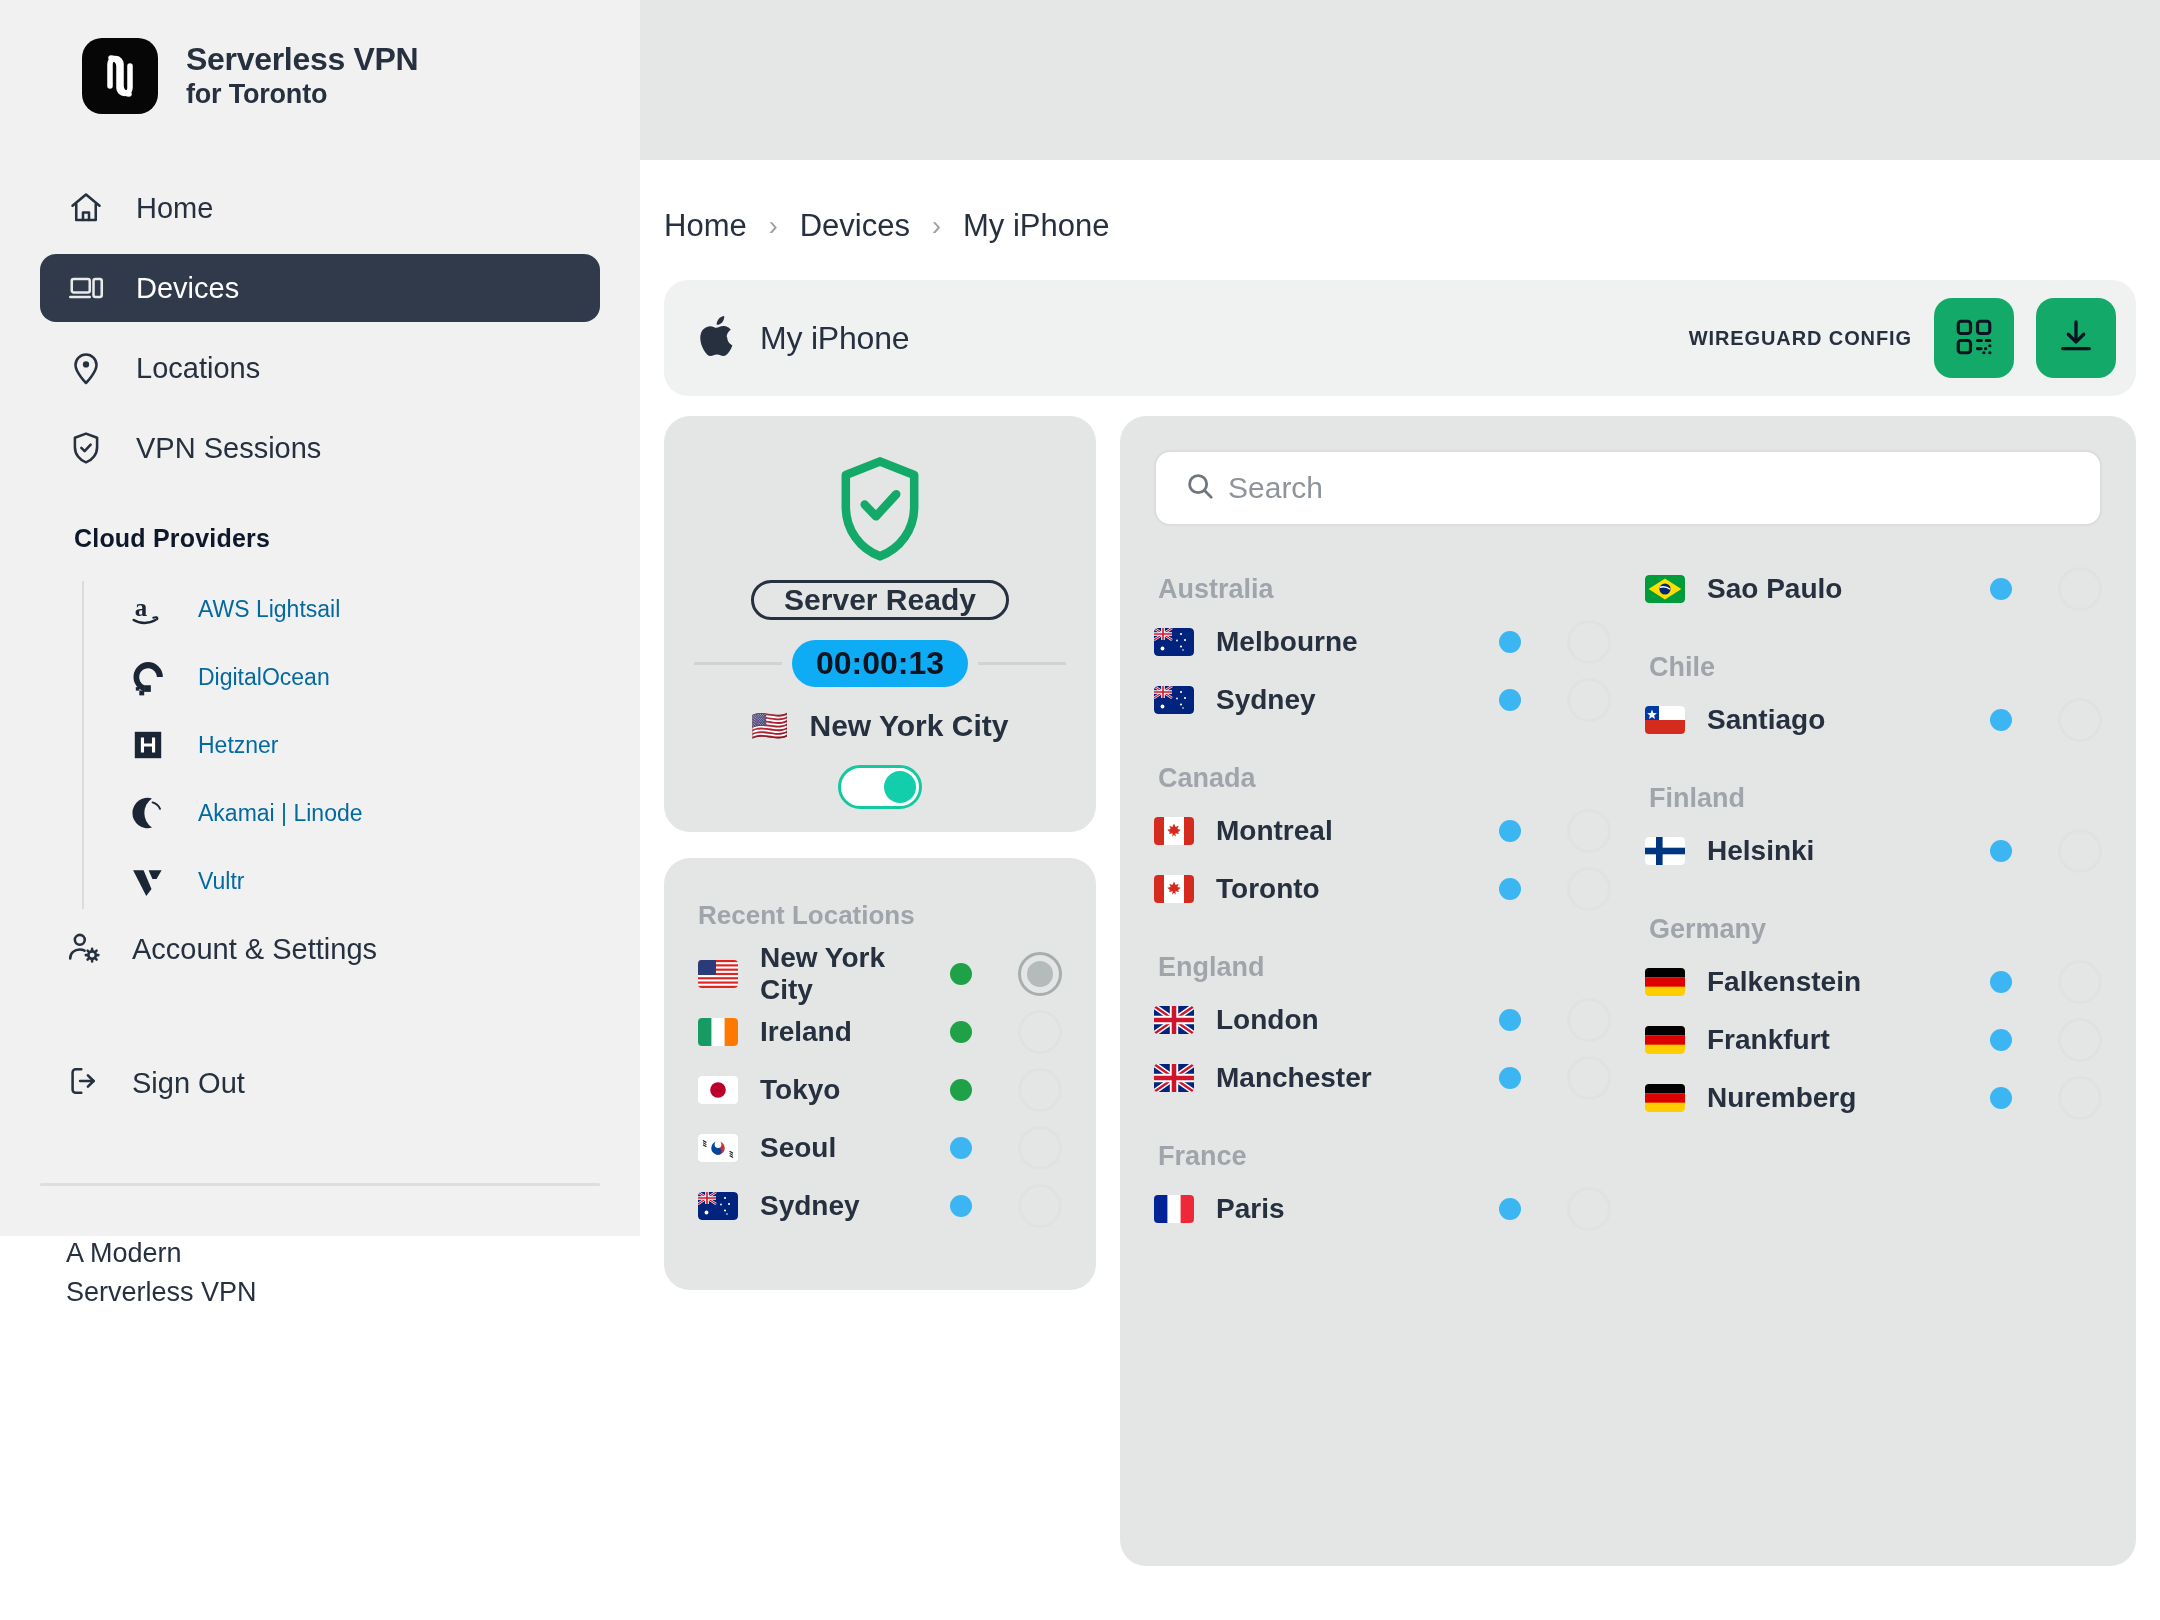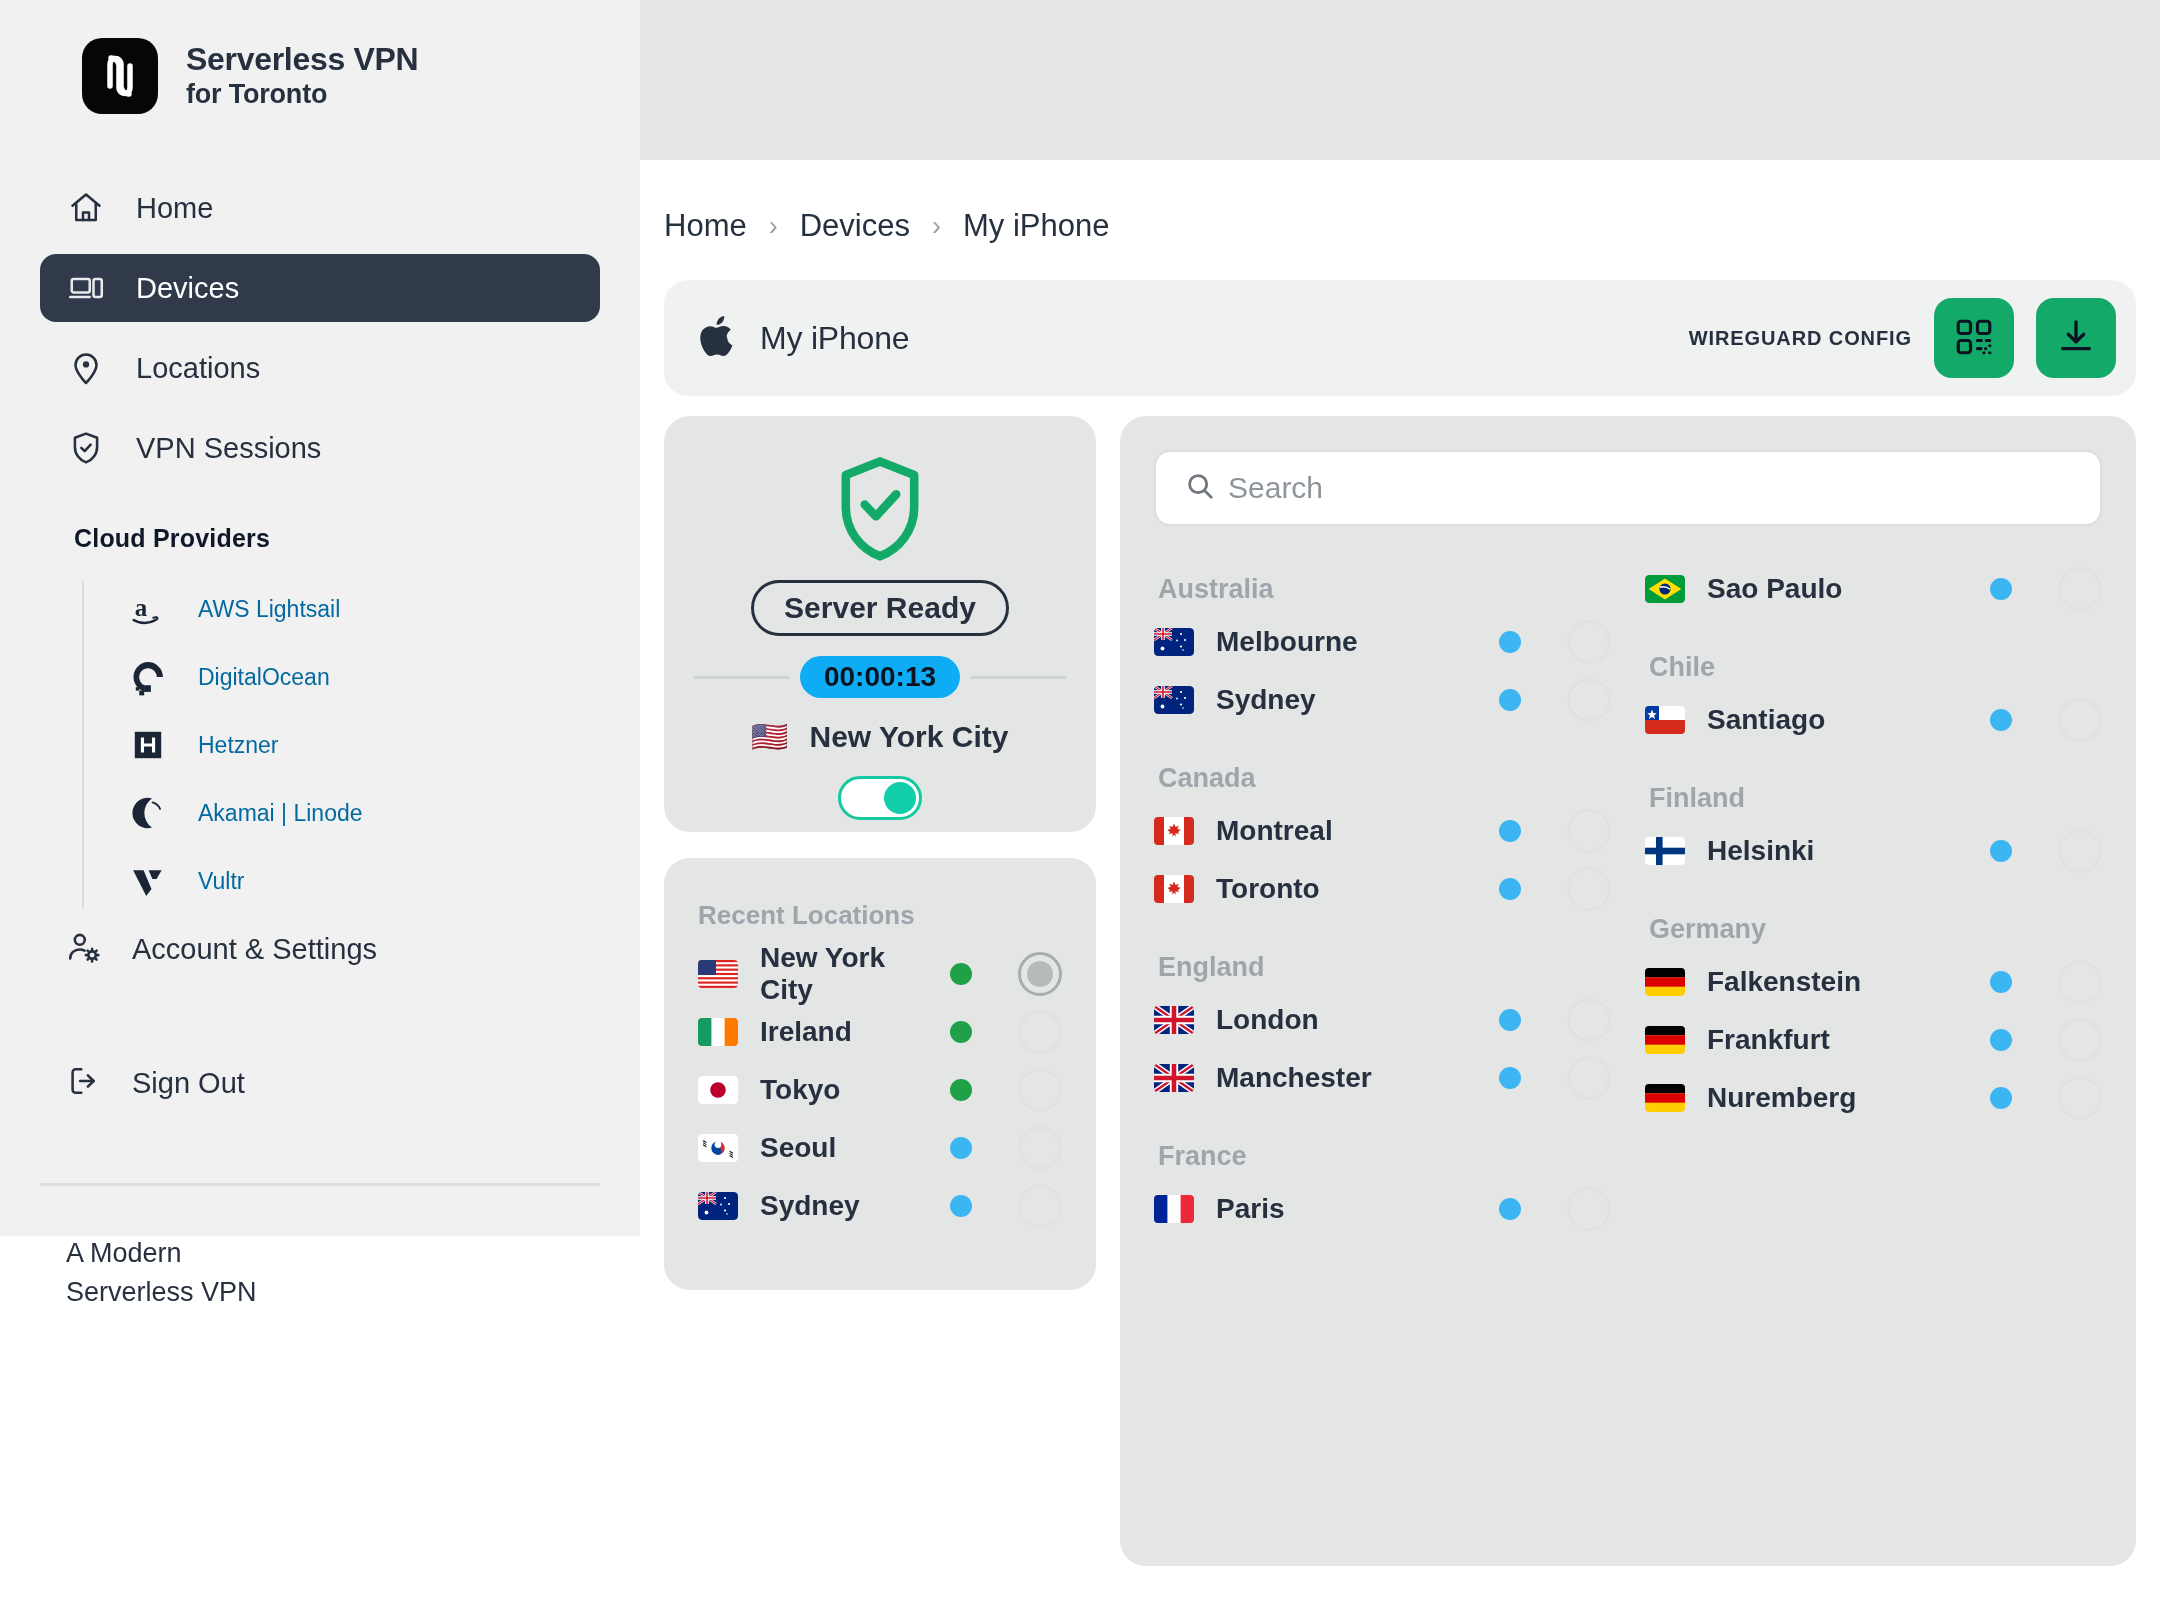--- a/index.html
+++ b/index.html
@@ -97,28 +97,28 @@
 
   .card {
     background: #e4e6e6; border-radius: 26px;
   }
   .status-card {
     height: 416px; display: flex; flex-direction: column;
     align-items: center; padding-top: 34px;
   }
   .pill-status {
     border: 3px solid #26303f; border-radius: 999px;
-    padding: 8px 30px; font-size: 30px; font-weight: bold; color: #26303f;
+    padding: 0 30px; font-size: 30px; font-weight: bold; color: #26303f;
     background: transparent; margin-top: 6px;
   }
   .timer-row { display: flex; align-items: center; width: 372px; margin-top: 20px; }
   .timer-line { flex: 1 1 auto; height: 3px; background: #cfd3d3; }
   .timer-pill {
     background: #0eacf5; color: #0d1420; font-weight: bold;
-    font-size: 28px; border-radius: 999px; padding: 5px 24px; margin: 0 10px;
+    font-size: 32px; border-radius: 999px; padding: 5px 24px; margin: 0 10px;
   }
   .loc-row { display: flex; align-items: center; gap: 18px; margin-top: 22px; }
   .loc-name { font-size: 30px; font-weight: bold; color: #26303f; }
   .toggle {
     width: 84px; height: 44px; border-radius: 999px;
     background: #ffffff; border: 3px solid #14c8a0;
     margin-top: 22px; position: relative; cursor: pointer;
   }
   .toggle-knob {
     position: absolute; right: 3px; top: 3px;

